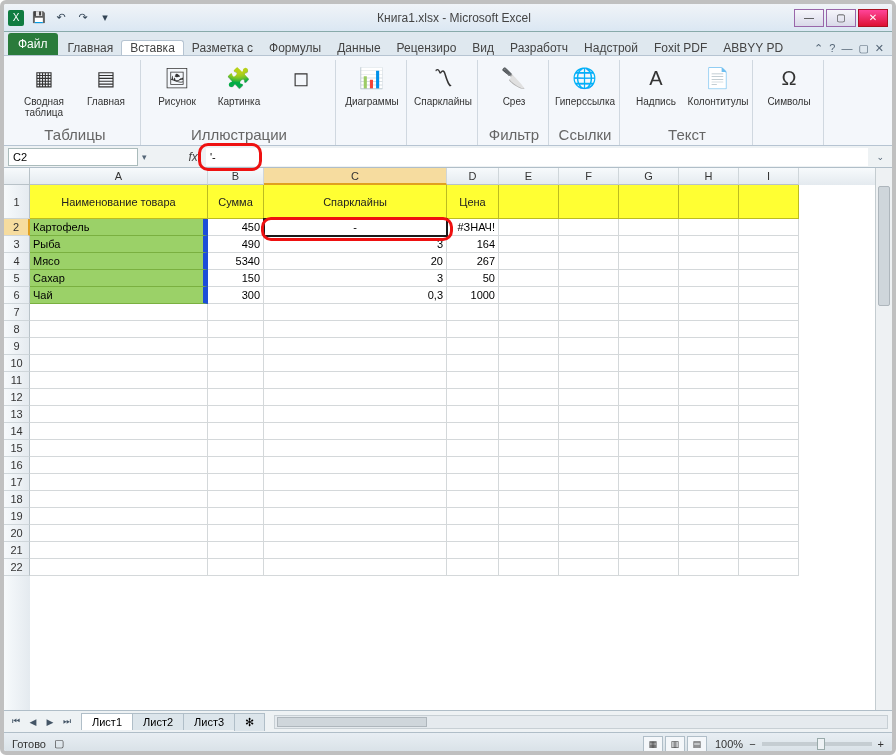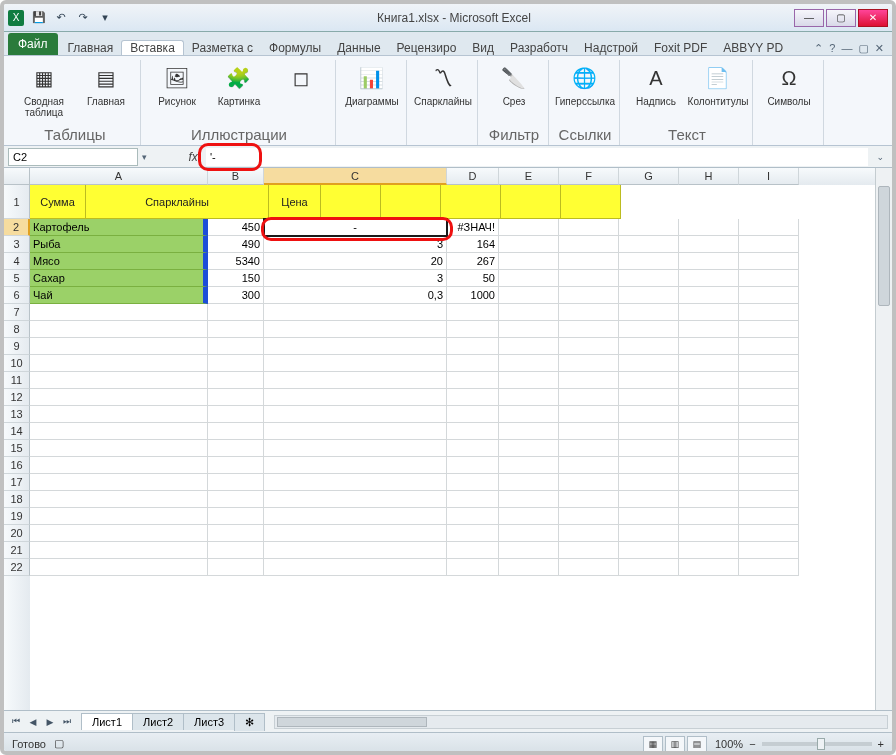--- a/index.html
+++ b/index.html
@@ -255,20 +255,21 @@
       <div class="rowhdr">17</div>
       <div class="rowhdr">18</div>
       <div class="rowhdr">19</div>
       <div class="rowhdr">20</div>
       <div class="rowhdr">21</div>
       <div class="rowhdr">22</div>
     </div>
   <div class="cells" id="cells">
     <div class="callout-cell"></div>
   <div class="row hdr-row">
+        <div class="cell c-A ">Наименование товара</div>
         <div class="cell c-B ">Сумма</div>
         <div class="cell c-C ">Спарклайны</div>
         <div class="cell c-D ">Цена</div>
         <div class="cell c-E " style="height: 34px;"></div>
         <div class="cell c-F " style="height: 34px;"></div>
         <div class="cell c-G " style="height: 34px;"></div>
         <div class="cell c-H " style="height: 34px;"></div>
         <div class="cell c-I " style="height: 34px;"></div>
       </div>
       <div class="row ">

